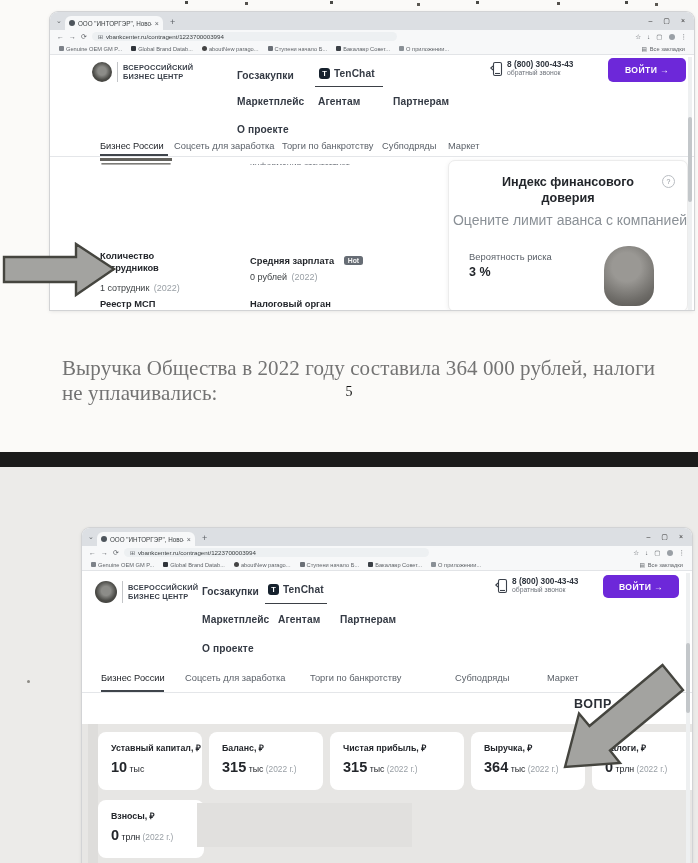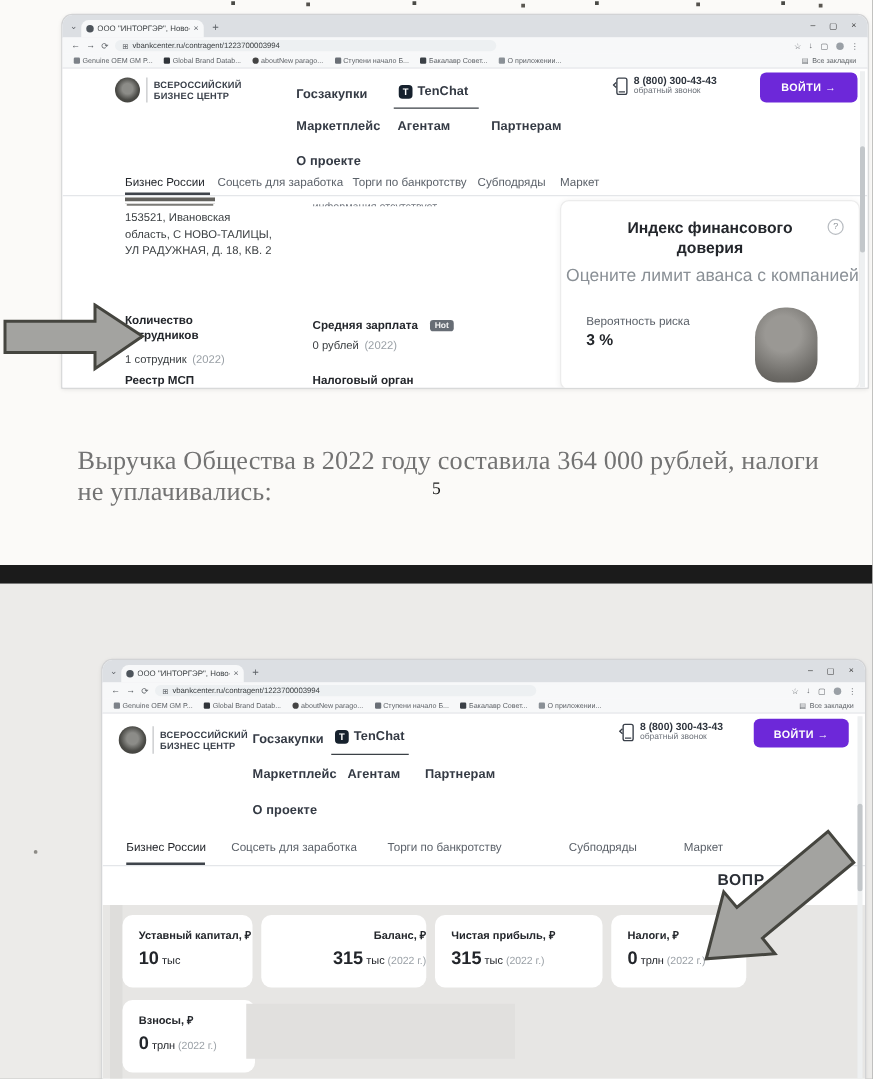--- a/index.html
+++ b/index.html
@@ -198,21 +198,20 @@
           <span class="stab" style="left:232px;top:1px;">Торги по банкротству</span>
           <span class="stab" style="left:332px;top:1px;">Субподряды</span>
           <span class="stab" style="left:398px;top:1px;">Маркет</span>
           <span class="stab-line" style="left:50px;top:14px;width:68px;"></span>
         </div>
 
         <div class="cut-stub" style="left:50px;top:103px;width:72px;"></div>
         <div class="abs" style="left:200px;top:100px;height:10px;overflow:hidden;">
           <span class="val" style="color:#6d727a;font-size:8.6px;">информация отсутствует</span>
         </div>
-        <div class="abs val" style="left:50px;top:113px;width:120px;line-height:13px;">153521, Ивановская область, С НОВО-ТАЛИЦЫ, УЛ РАДУЖНАЯ, Д. 18, КВ. 2</div>
         <div class="abs lbl" style="left:50px;top:195px;width:92px;">Количество сотрудников</div>
         <div class="abs" style="left:50px;top:222px;">
           <span class="val">1 сотрудник</span>
           <span class="val yr">(2022)</span>
         </div>
         <div class="abs lbl" style="left:50px;top:243px;">Реестр МСП</div>
         <div class="abs" style="left:200px;top:195px;">
           <span class="lbl">Средняя зарплата</span>
           <span class="hot-badge">Hot</span>
         </div>
@@ -356,28 +355,32 @@
         <div class="clip-btn" style="left:492px;top:126px;">ВОПР</div>
 
         <div class="gray-strip" style="left:0;top:153px;right:0;height:144px;"></div>
         <div class="gray-strip" style="left:6px;top:153px;width:10px;height:144px;background:#dedddb;"></div>
 
         <div class="abs" style="left:16px;top:161px;display:flex;gap:7px;">
           <div class="fcard" style="width:104px;height:58px;">
             <div class="lbl">Уставный капитал, ₽</div>
             <div style="margin-top:4px;"><span class="fval-num">10</span><span class="fval-unit"> тыс</span><span class="fval-yr"></span></div>
           </div>
-          <div class="fcard" style="width:132px;height:58px;text-align:right;">
+          <div class="fcard" style="width:114px;height:58px;">
             <div class="lbl">Баланс, ₽</div>
             <div style="margin-top:4px;"><span class="fval-num">315</span><span class="fval-unit"> тыс</span><span class="fval-yr"> (2022 г.)</span></div>
           </div>
           <div class="fcard" style="width:134px;height:58px;">
             <div class="lbl">Чистая прибыль, ₽</div>
             <div style="margin-top:4px;"><span class="fval-num">315</span><span class="fval-unit"> тыс</span><span class="fval-yr"> (2022 г.)</span></div>
           </div>
+          <div class="fcard" style="width:114px;height:58px;">
+            <div class="lbl">Выручка, ₽</div>
+            <div style="margin-top:4px;"><span class="fval-num">364</span><span class="fval-unit"> тыс</span><span class="fval-yr"> (2022 г.)</span></div>
+          </div>
           <div class="fcard" style="width:108px;height:58px;">
             <div class="lbl">Налоги, ₽</div>
             <div style="margin-top:4px;"><span class="fval-num">0</span><span class="fval-unit"> трлн</span><span class="fval-yr"> (2022 г.)</span></div>
           </div>
         </div>
 
         <div class="fcard abs" style="left:16px;top:229px;width:106px;height:58px;">
           <div class="lbl">Взносы, ₽</div>
           <div style="margin-top:4px;"><span class="fval-num">0</span><span class="fval-unit"> трлн</span><span class="fval-yr"> (2022 г.)</span></div>
         </div>

